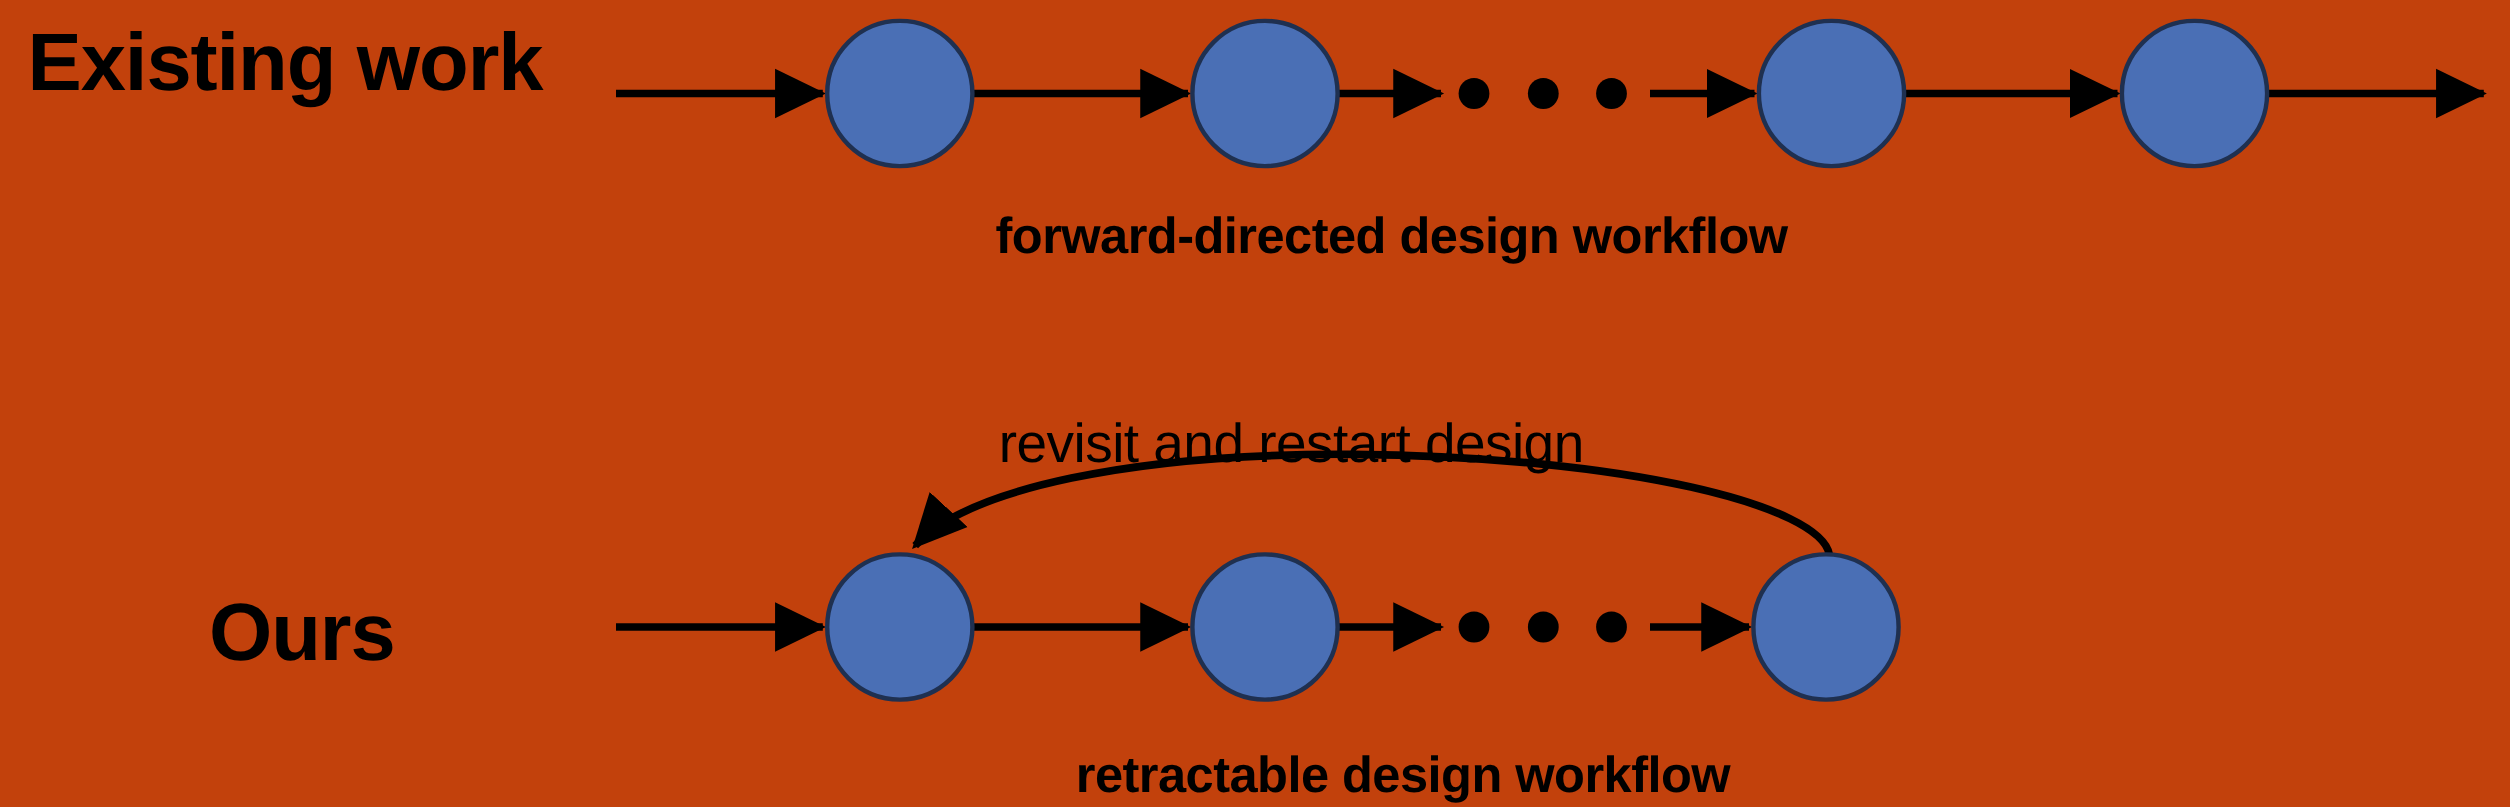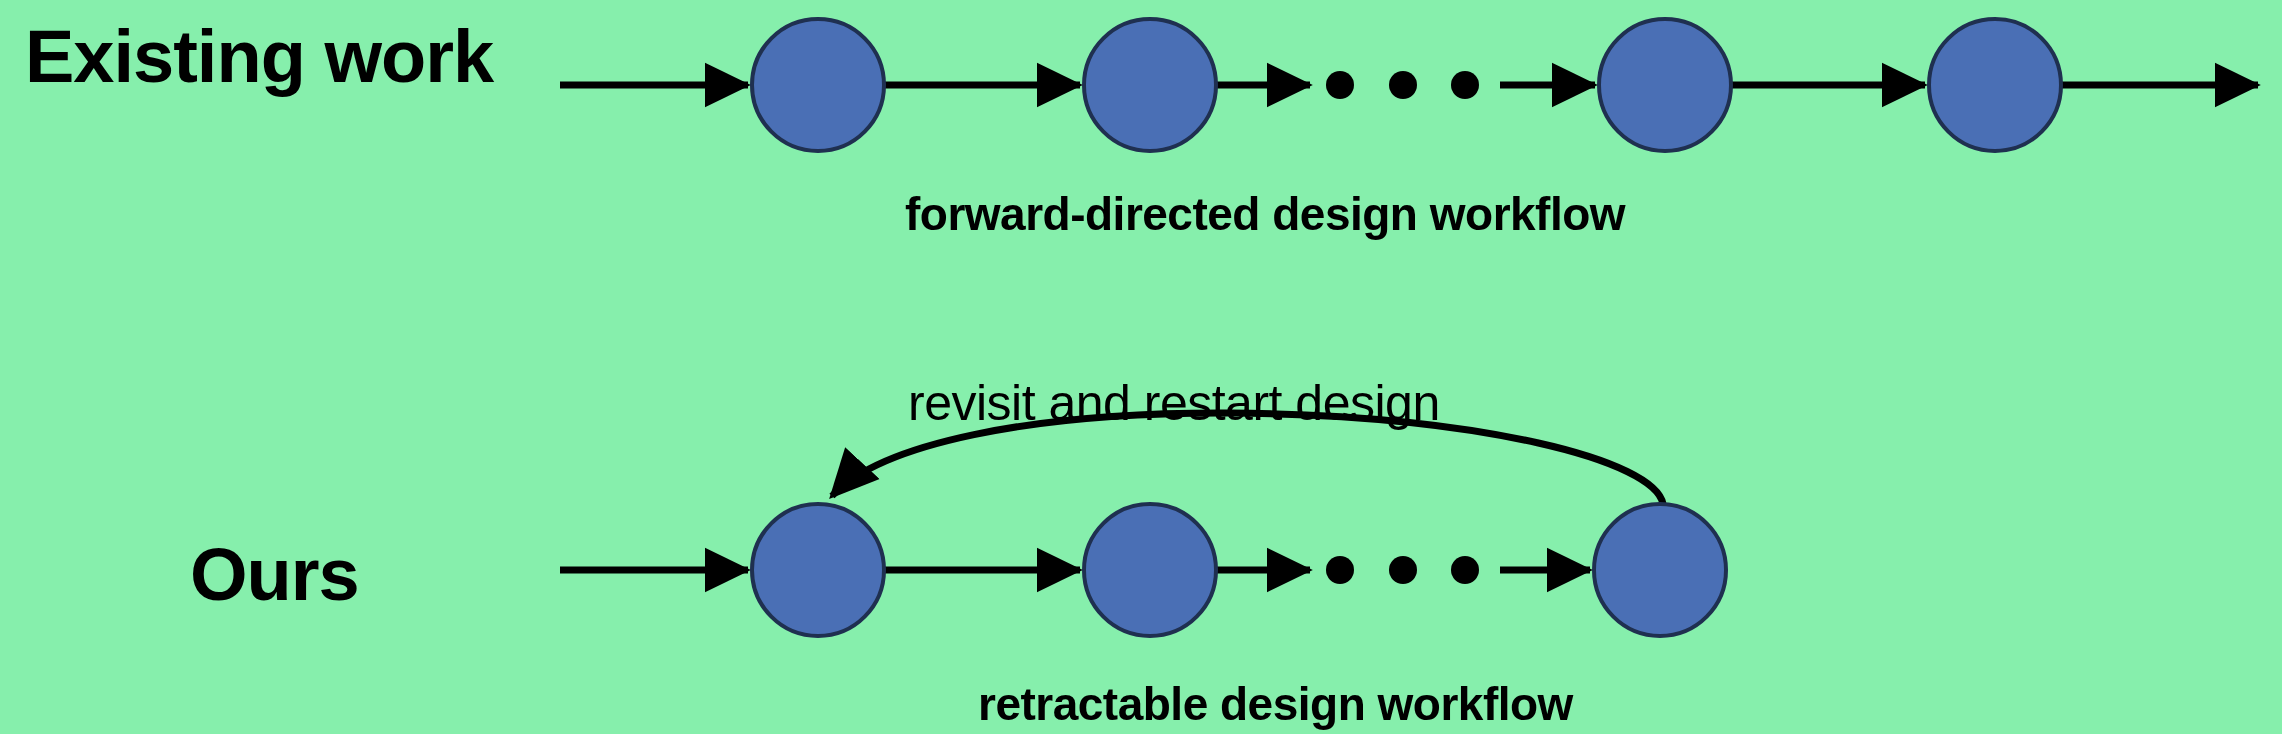--- a/index.html
+++ b/index.html
@@ -8,21 +8,21 @@
     padding: 0;
     background: #ffffff;
   }
   body {
     font-family: "Liberation Sans", sans-serif;
   }
   #figure-root {
     position: relative;
     width: 2282px;
     height: 734px;
-    background: #86efac;
+    background: #c2410c;
     overflow: hidden;
   }
   #diagram-svg {
     position: absolute;
     top: 0;
     left: 0;
     width: 2282px;
     height: 734px;
     display: block;
   }

